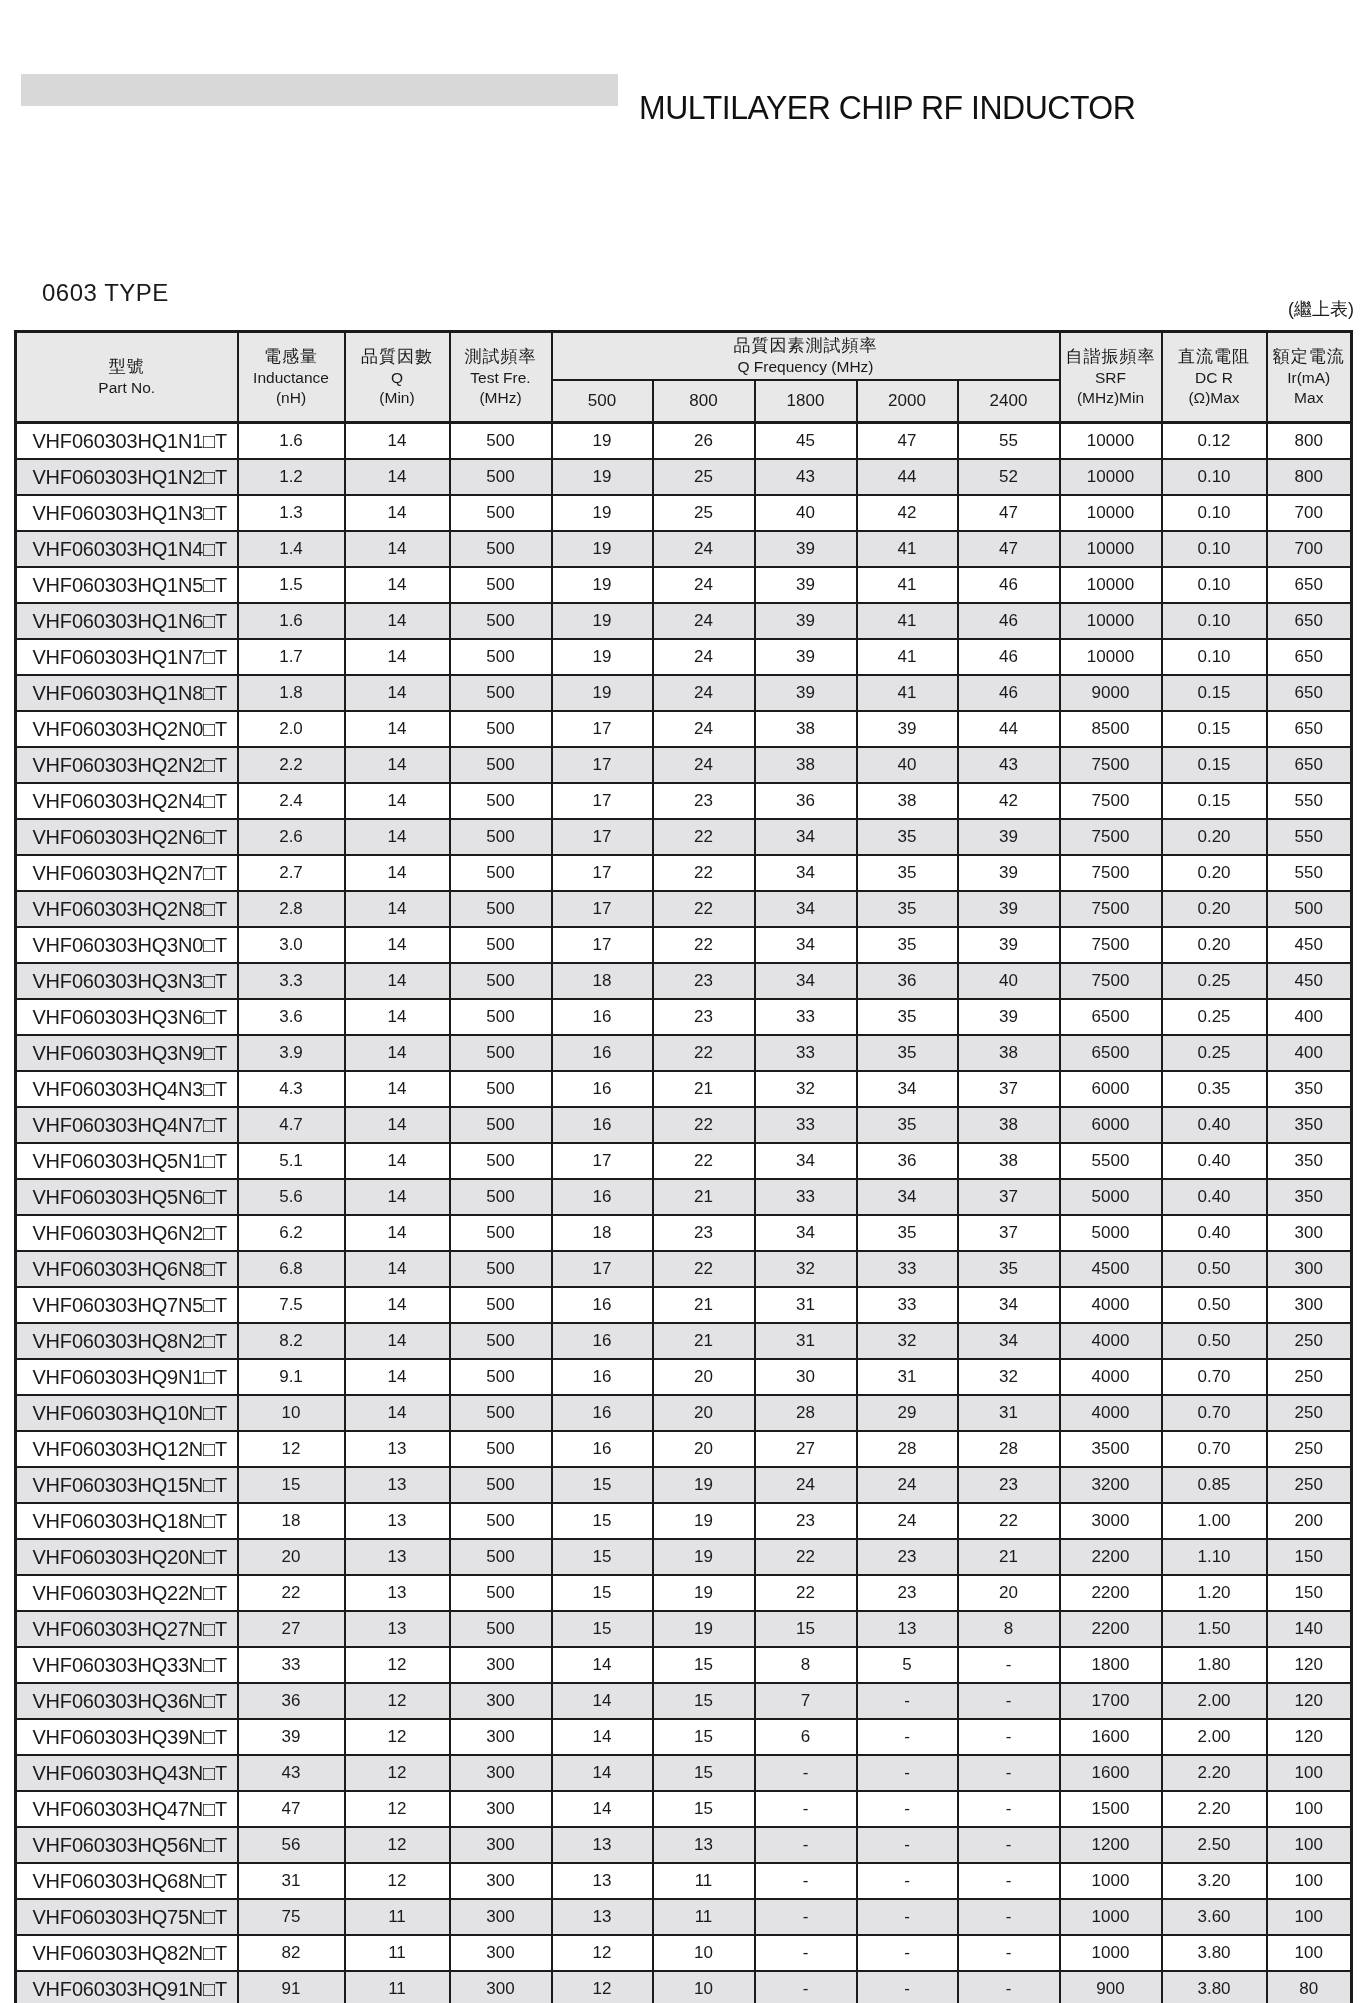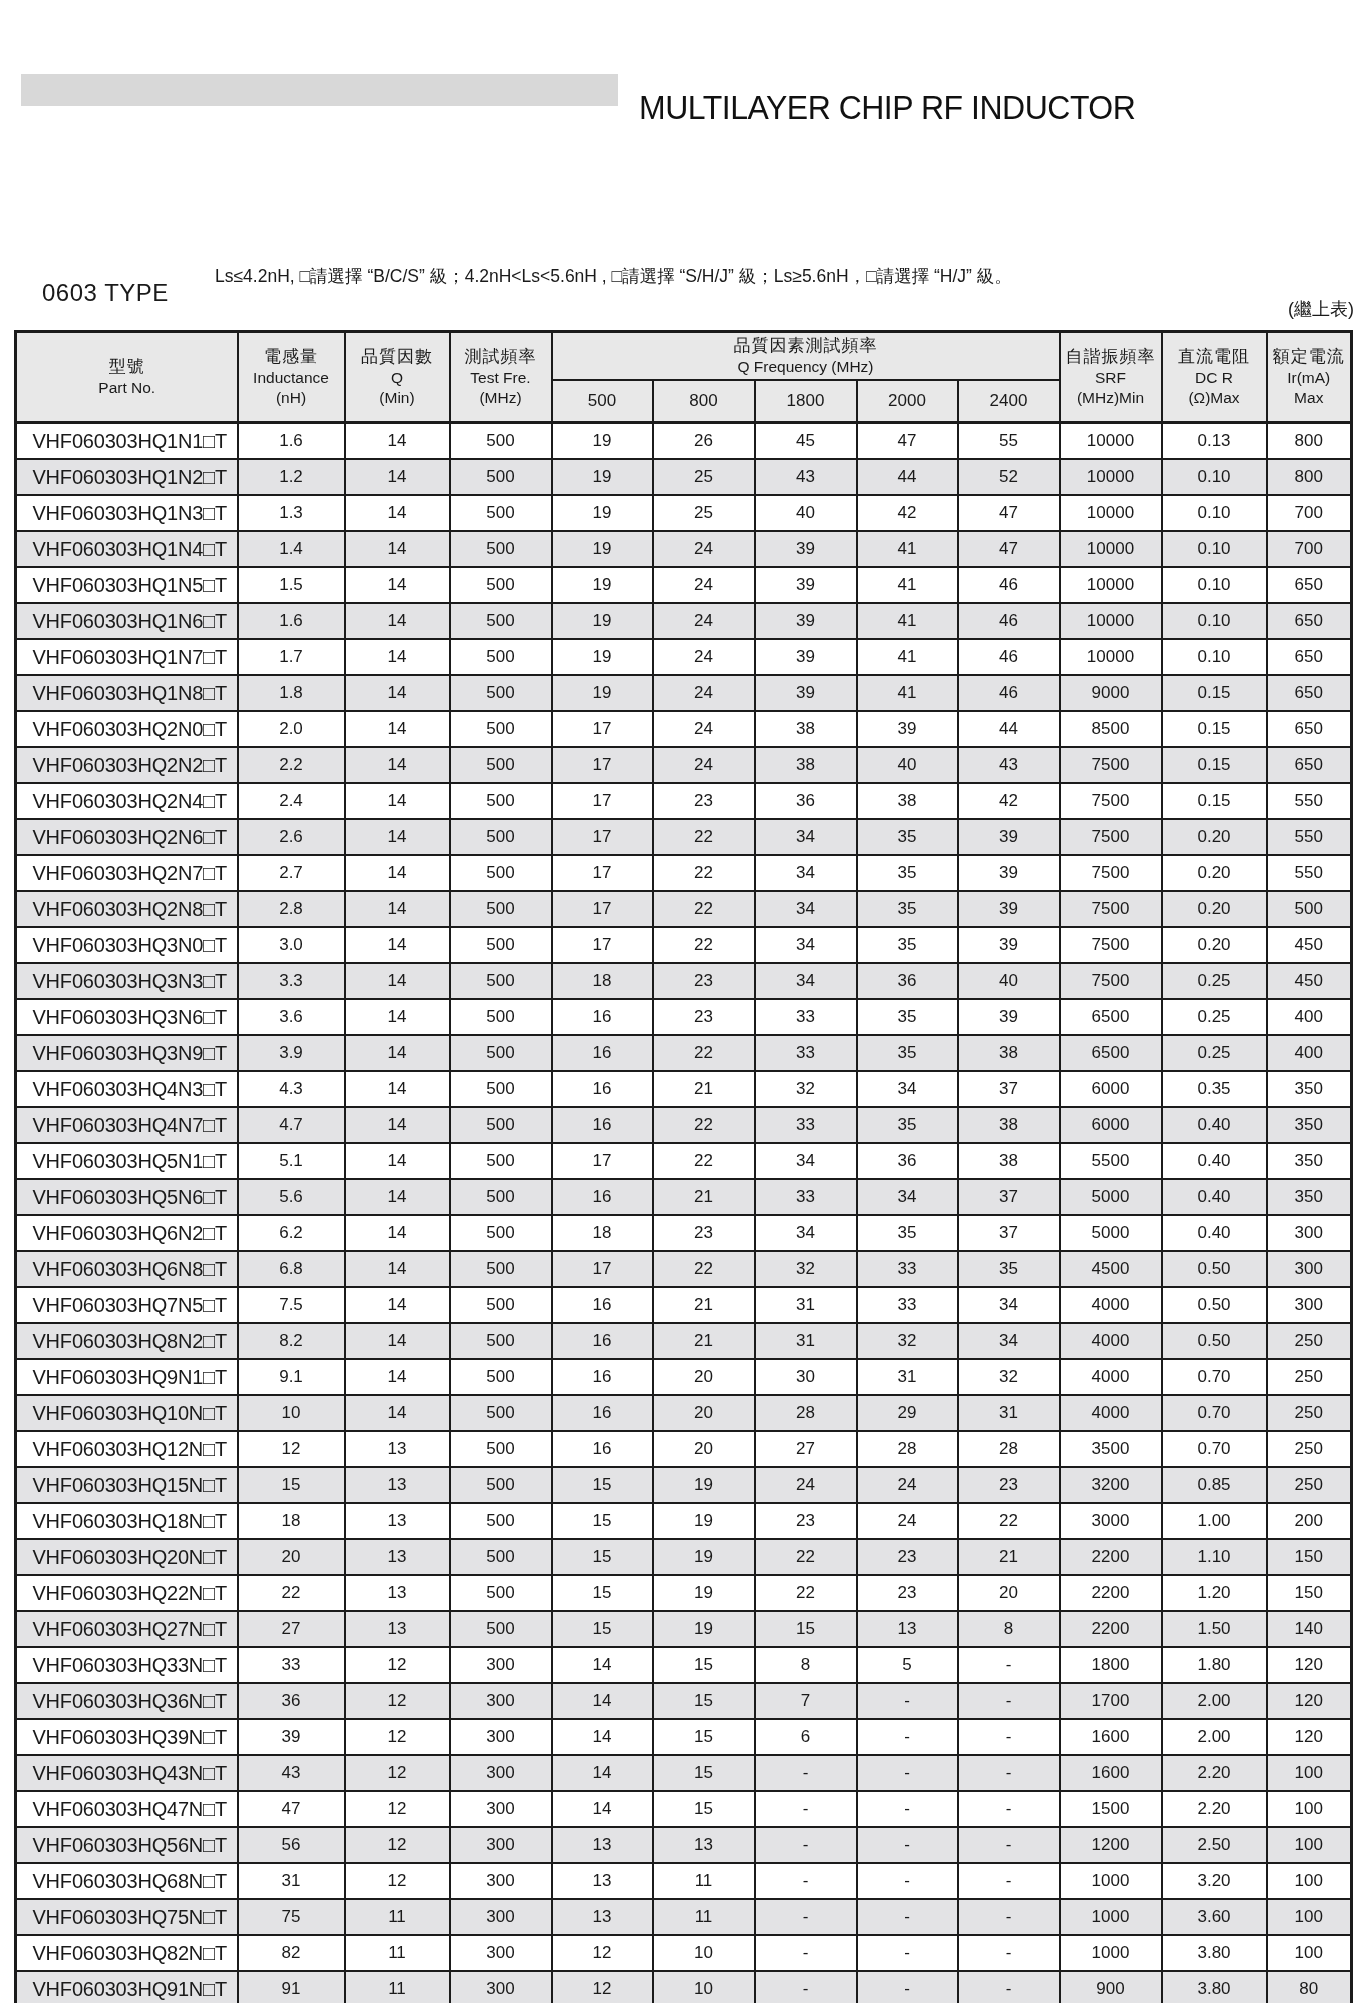--- a/index.html
+++ b/index.html
@@ -43,21 +43,20 @@
 <body>
 
 <div class="page">
 
   <div class="gray-bar"></div>
   <div class="title-en">MULTILAYER CHIP RF INDUCTOR</div>
 
 
   <div class="type-label">0603 TYPE</div>
   <div class="notes">
-    <div>Ls≤4.2nH, □請選擇 “B/C/S” 級；4.2nH&lt;Ls&lt;5.6nH , □請選擇 “S/H/J” 級；Ls≥5.6nH，□請選擇 “H/J” 級。</div>
   </div>
   <div class="continued">(繼上表)</div>
 
   <table class="spec-table">
     <colgroup>
       <col style="width:222px">
         <col style="width:107px">
         <col style="width:105px">
         <col style="width:102px">
       <col style="width:101px">
@@ -123,21 +122,21 @@
           <td class="part">VHF060303HQ1N1□T</td>
           <td>1.6</td>
           <td>14</td>
           <td>500</td>
           <td>19</td>
           <td>26</td>
           <td>45</td>
           <td>47</td>
           <td>55</td>
           <td>10000</td>
-          <td>0.13</td>
+          <td>0.12</td>
           <td>800</td>
         </tr>
         <tr class="alt">
           <td class="part">VHF060303HQ1N2□T</td>
           <td>1.2</td>
           <td>14</td>
           <td>500</td>
           <td>19</td>
           <td>25</td>
           <td>43</td>

